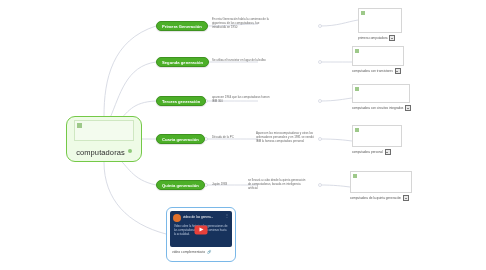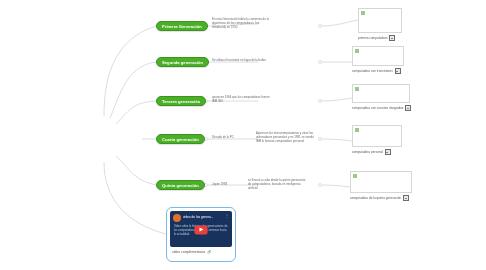--- a/index.html
+++ b/index.html
@@ -188,20 +188,28 @@
       <circle cx="206" cy="139" r="1.5"></circle>
       <circle cx="206" cy="185" r="1.5"></circle>
       <circle cx="320" cy="26" r="1.5"></circle>
       <circle cx="320" cy="62" r="1.5"></circle>
       <circle cx="320" cy="101" r="1.5"></circle>
       <circle cx="320" cy="139" r="1.5"></circle>
       <circle cx="320" cy="185" r="1.5"></circle>
     </g>
   </svg>
 
+  <div class="node central">
+    <div class="imgbox">
+      <div class="brokenimg"></div>
+    </div>
+    <div>
+      <span class="ctitle">computadoras</span><span class="cdot"></span>
+    </div>
+  </div>
 
   <div class="node pill" style="left:156px;top:21px;">
     <span>Primera Generación</span>
   </div>
   <div class="node desc" style="left:212px;top:18px;">En esta Generación había la comienzo de la gigantesca de las computadoras, fue introducida en 1950</div>
   <div class="node imgcard" style="left:358px;top:8px;">
     <div class="frame" style="width:44px;height:25px;">
       <div class="ph"></div>
     </div>
     <div class="cap">

